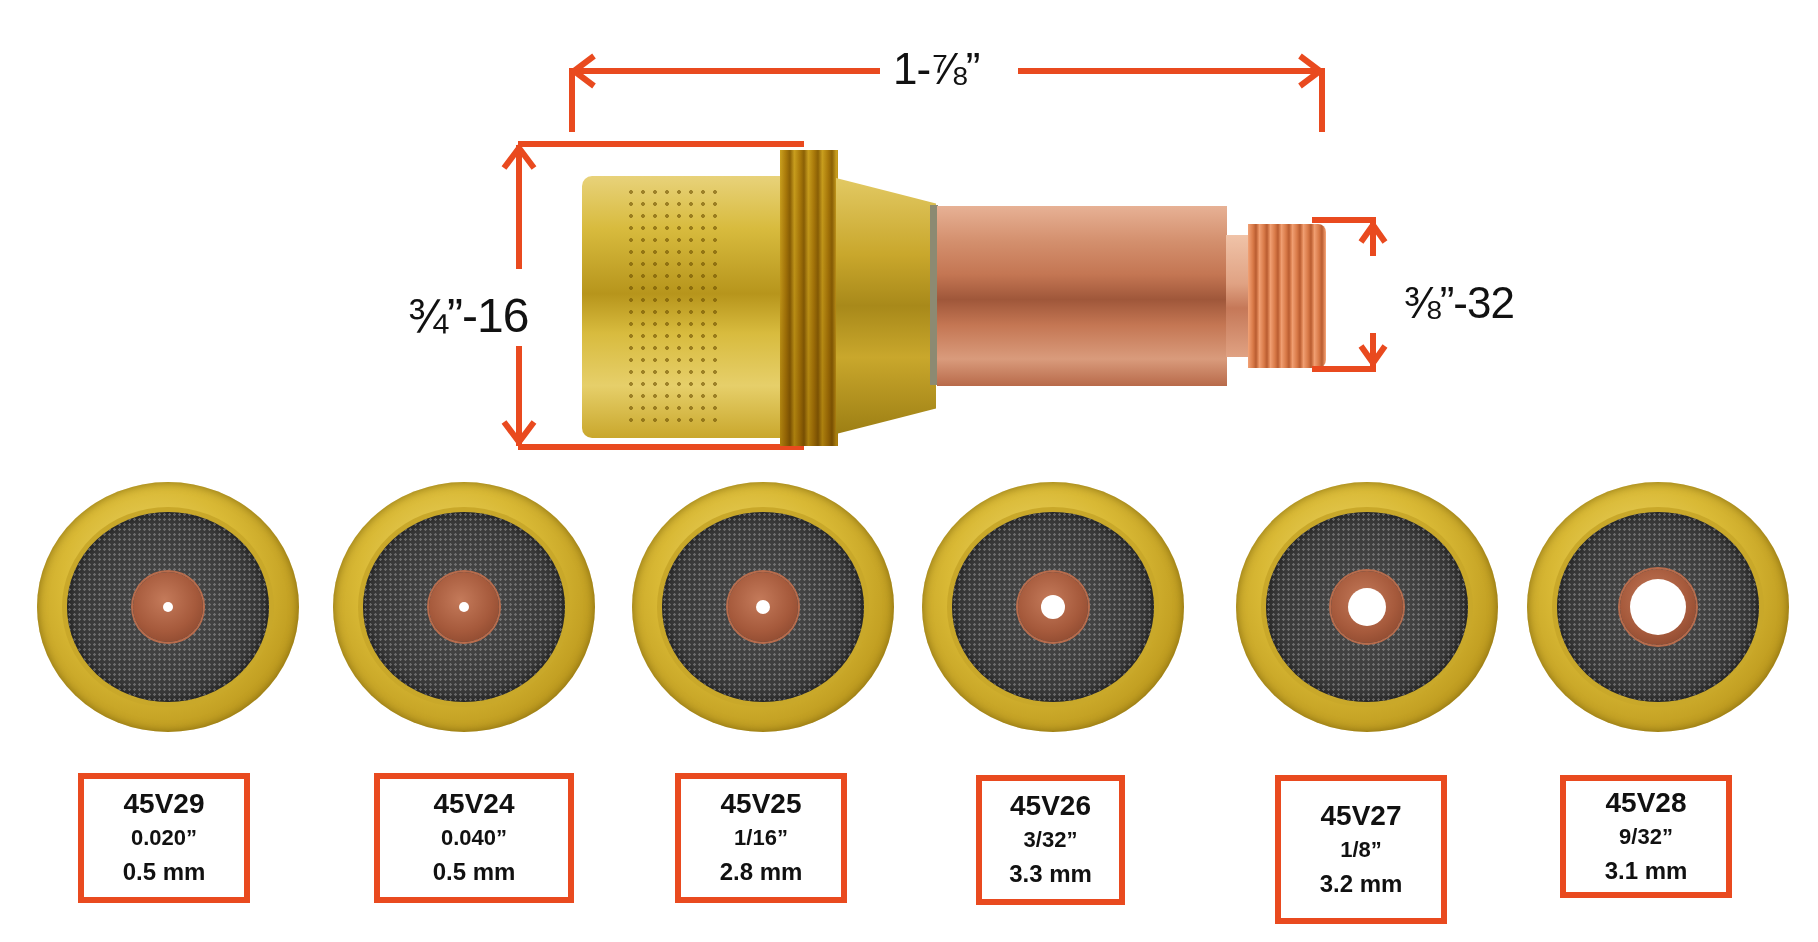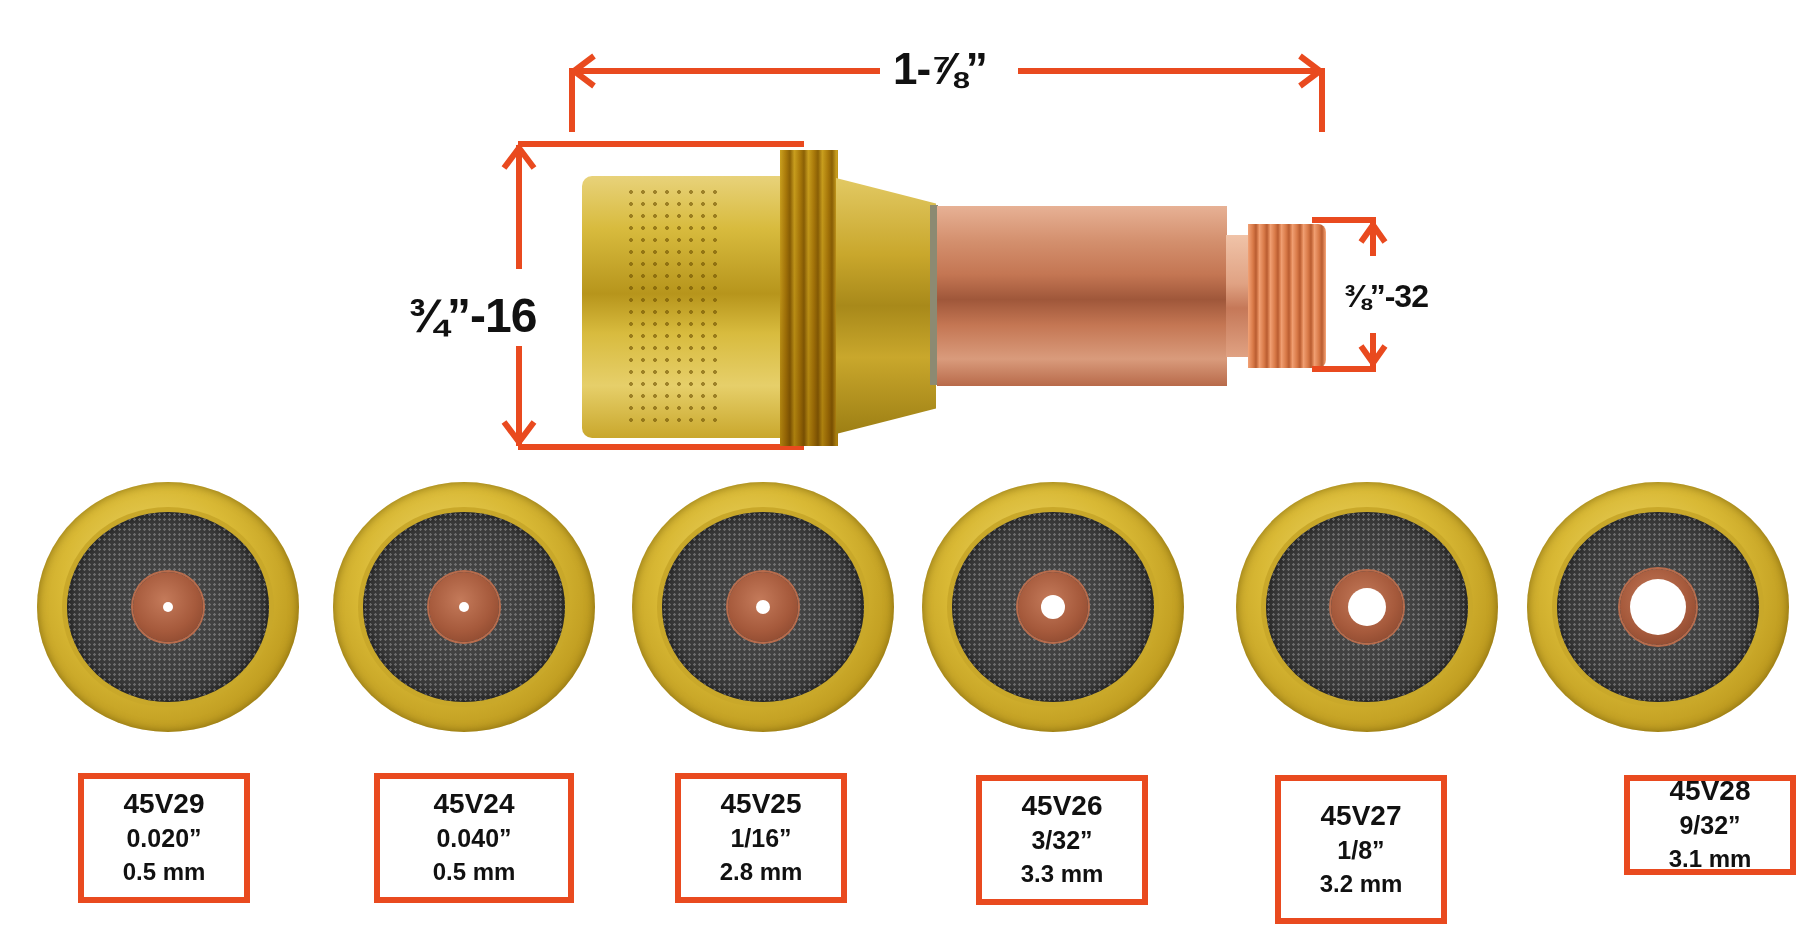--- a/index.html
+++ b/index.html
@@ -1,24 +1,24 @@
 <!DOCTYPE html>
 <html><head>
 <meta charset="utf-8">
 <style>
   html, body { margin:0; padding:0; background:#ffffff; }
   body { width:1818px; height:942px; position:relative; overflow:hidden; font-family:"Liberation Sans", sans-serif; }
   .abs { position:absolute; }
   .red { background:#e94a1f; }
-  .dimtext { position:absolute; font-family:"Liberation Sans", sans-serif; font-weight:bold; color:#111; white-space:nowrap; letter-spacing:-1px; }
+  .dimtext { position:absolute; font-family:"Liberation Sans", sans-serif; font-weight:normal; color:#111; white-space:nowrap; letter-spacing:-1px; }
   .label-box { position:absolute; width:160px; height:120px; border:6px solid #e94a1f; box-sizing:border-box; background:#fff;
                display:flex; flex-direction:column; align-items:center; justify-content:center; }
   .label-box span { font-family:"Liberation Sans", sans-serif; font-weight:bold; color:#111; line-height:34px;text-align:center; }
   .lb-part { font-size:28px; }
-  .lb-inch { font-size:25px; }
+  .lb-inch { font-size:22px; }
   .lb-mm { font-size:24px; }
   .disc { position:absolute; width:262px; height:250px; border-radius:50%;
           background: radial-gradient(ellipse at 45% 40%, #f2de7a 0%, #d9b935 45%, #b8941a 80%, #8a6d10 100%);
           box-shadow: inset 0 0 10px rgba(90,70,0,0.6); }
   .screen { position:absolute; left:30px; top:30px; width:202px; height:190px; border-radius:50%;
             background: radial-gradient(circle, #4b4b4b 0%, #3a3a3a 60%, #2e2e2e 100%);
             box-shadow: 0 0 0 5px #c9a82a, inset 0 0 12px rgba(0,0,0,0.6); }
   .screen::after { content:""; position:absolute; inset:0; border-radius:50%;
             background-image: radial-gradient(rgba(200,200,200,0.35) 1px, transparent 1.5px);
             background-size:5px 5px; }
@@ -87,21 +87,21 @@
     <div class="abs red" style="left:1312px;top:217px;width:64px;height:6px;"></div>
     <div class="abs red" style="left:1312px;top:366px;width:64px;height:6px;"></div>
     <div class="abs red" style="left:1370px;top:222px;width:6px;height:34px;"></div>
     <div class="abs red" style="left:1370px;top:333px;width:6px;height:34px;"></div>
     <svg class="abs" style="left:1357px;top:220px;" width="32" height="26">
         <polyline points="4,22 16,5 28,22" fill="none" stroke="#e94a1f" stroke-width="6"></polyline>
       </svg>
     <svg class="abs" style="left:1357px;top:342px;" width="32" height="26">
         <polyline points="4,4 16,21 28,4" fill="none" stroke="#e94a1f" stroke-width="6"></polyline>
       </svg>
-    <div class="dimtext" style="left:1344px;top:278px;font-size:32px;">⅜”-32</div>
+    <div class="dimtext" style="left:1404px;top:278px;font-size:44px;">⅜”-32</div>
   </div>
 </div>
 
 <div>
 
   <div class="disc" style="left:37px;top:482px;">
     <div class="screen"></div>
     <div class="insert" style="left:96px;top:90px;width:70px;height:70px;"></div>
     <div class="hole" style="left:126px;top:120px;width:10px;height:10px;"></div>
   </div>
@@ -131,21 +131,21 @@
     <span class="lb-part">45V25</span>
     <span class="lb-inch">1/16”</span>
     <span class="lb-mm">2.8 mm</span>
   </div>
 
   <div class="disc" style="left:922px;top:482px;">
     <div class="screen"></div>
     <div class="insert" style="left:96px;top:90px;width:70px;height:70px;"></div>
     <div class="hole" style="left:119px;top:113px;width:24px;height:24px;"></div>
   </div>
-  <div class="label-box" style="left:976px;top:775px;width:172px;height:130px;">
+  <div class="label-box" style="left:976px;top:775px;width:149px;height:130px;">
     <span class="lb-part">45V26</span>
     <span class="lb-inch">3/32”</span>
     <span class="lb-mm">3.3 mm</span>
   </div>
 
   <div class="disc" style="left:1236px;top:482px;">
     <div class="screen"></div>
     <div class="insert" style="left:95px;top:89px;width:72px;height:72px;"></div>
     <div class="hole" style="left:112px;top:106px;width:38px;height:38px;"></div>
   </div>
@@ -153,18 +153,18 @@
     <span class="lb-part">45V27</span>
     <span class="lb-inch">1/8”</span>
     <span class="lb-mm">3.2 mm</span>
   </div>
 
   <div class="disc" style="left:1527px;top:482px;">
     <div class="screen"></div>
     <div class="insert" style="left:93px;top:87px;width:76px;height:76px;"></div>
     <div class="hole" style="left:103px;top:97px;width:56px;height:56px;"></div>
   </div>
-  <div class="label-box" style="left:1624px;top:775px;width:172px;height:100px;">
+  <div class="label-box" style="left:1560px;top:775px;width:172px;height:123px;">
     <span class="lb-part">45V28</span>
     <span class="lb-inch">9/32”</span>
     <span class="lb-mm">3.1 mm</span>
   </div>
 </div>
 
 </body></html>

